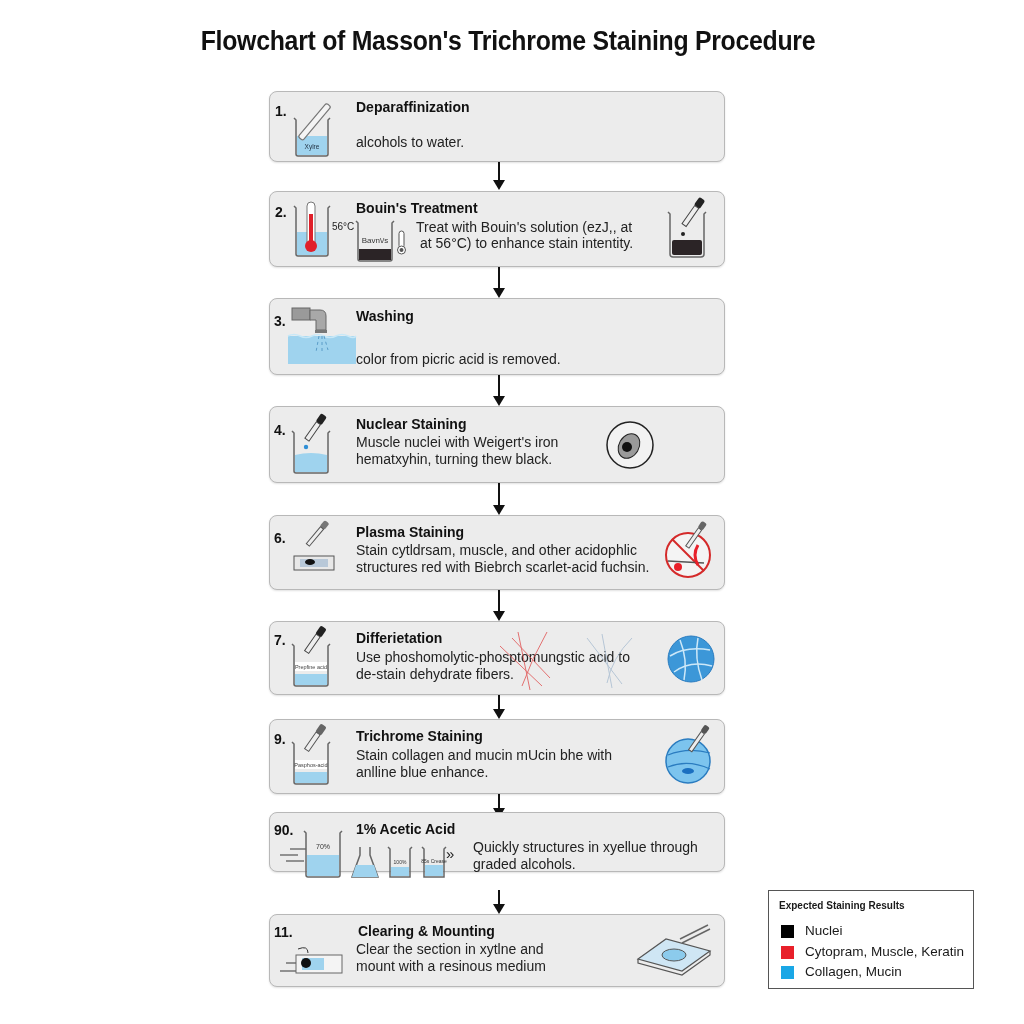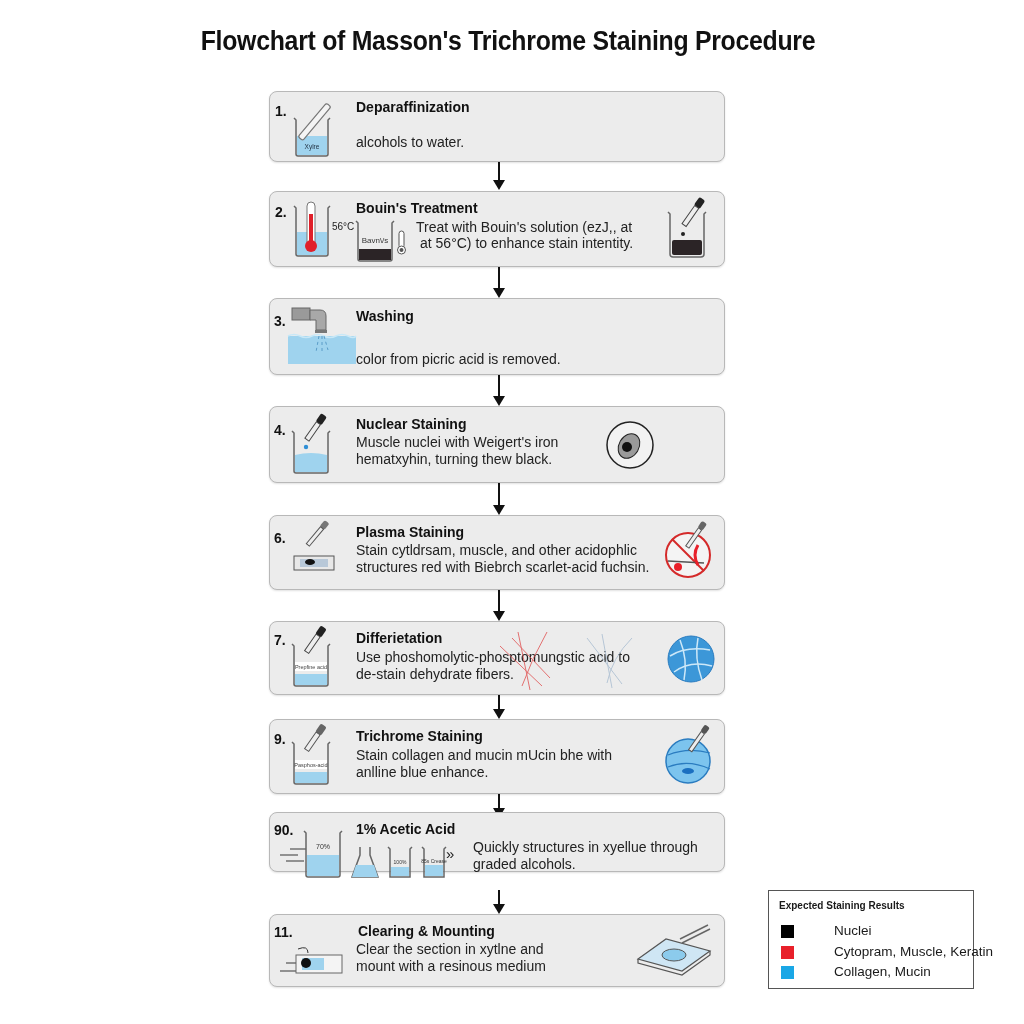--- a/index.html
+++ b/index.html
@@ -16,21 +16,21 @@
   .icon { position:absolute; }
   .arrow { position:absolute; left:492px; width:14px; }
   .arrow .shaft { position:absolute; left:6px; top:0; width:2px; background:#111; }
   .arrow .head { position:absolute; left:1px; bottom:0; width:0; height:0;
                  border-left:6px solid transparent; border-right:6px solid transparent; border-top:10px solid #111; }
   .legend { position:absolute; left:768px; top:890px; width:206px; height:99px; border:1.5px solid #555;
             box-sizing:border-box; background:#fff; }
   .legend-title { position:absolute; left:10px; top:9px; font-size:10px; font-weight:bold; white-space:nowrap; }
   .legend-item { position:absolute; left:12px; height:16px; font-size:13.5px; white-space:nowrap; }
   .legend-item .sw { position:absolute; left:0; top:2px; width:13px; height:13px; }
-  .legend-item .lbl { position:absolute; left:24px; top:0;margin-left:29px; }
+  .legend-item .lbl { position:absolute; left:24px; top:0; }
 </style>
 </head>
 <body>
 
 <div class="title">Flowchart of Masson's Trichrome Staining Procedure</div>
 
 <div class="step" style="top:91px;height:71px;">
   <div class="num">1.</div>
   <svg class="icon" style="left:20px;top:6px" width="42" height="60" viewBox="0 0 42 60">
     <path d="M4 20 L6 22 L6 56 Q6 58 8 58 L36 58 Q38 58 38 56 L38 22 L40 20" fill="none" stroke="#666" stroke-width="1.5"></path>

